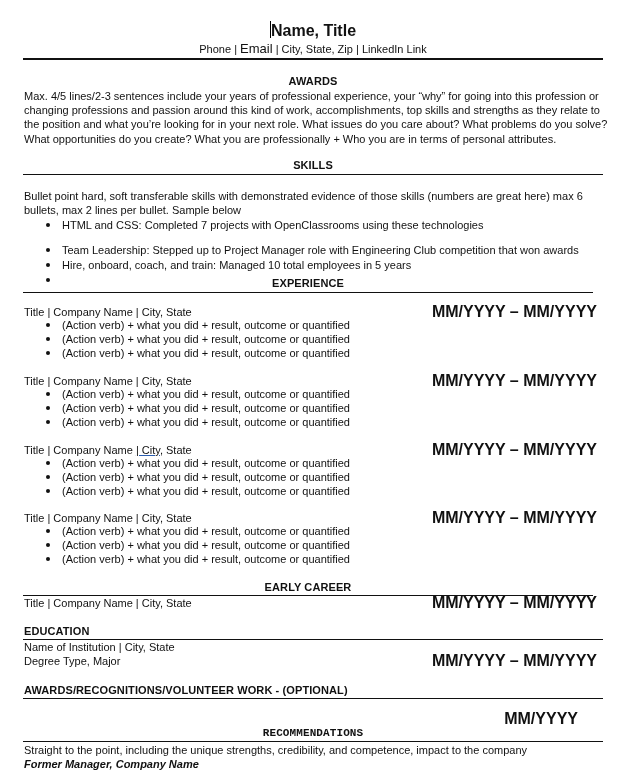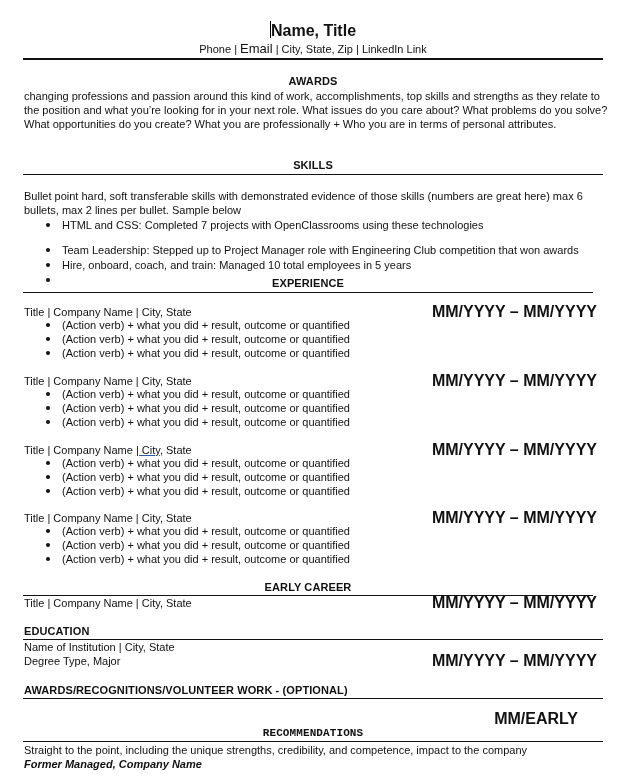--- a/index.html
+++ b/index.html
@@ -75,20 +75,21 @@
 <div class="abs center name" style="left:0; width:626px; top:21px;">
   <span class="cursor"></span><span>Name, Title</span>
 </div>
 <div class="abs center contact" style="left:0; width:626px; top:42px;">
   <span>Phone</span><span> | </span><span class="email">Email</span><span> | </span><span>City, State, Zip</span><span> | </span><span>LinkedIn Link</span>
 </div>
 <div class="line thick" style="left:23px; width:580px; top:58px;"></div>
 
 <div class="abs center h-section" style="left:0; width:626px; top:75px;">AWARDS</div>
 <div class="abs" style="left:24px; top:89px;">
+  <div class="para">Max. 4/5 lines/2-3 sentences include your years of professional experience, your “why” for going into this profession or</div>
   <div class="para">changing professions and passion around this kind of work, accomplishments, top skills and strengths as they relate to</div>
   <div class="para">the position and what you’re looking for in your next role. What issues do you care about? What problems do you solve?</div>
   <div class="para">What opportunities do you create? What you are professionally + Who you are in terms of personal attributes.</div>
 </div>
 
 <div class="abs center h-section" style="left:0; width:626px; top:159px;">SKILLS</div>
 <div class="line" style="left:23px; width:580px; top:174px;"></div>
 <div class="abs" style="left:24px; top:189px;">
   <div class="para">Bullet point hard, soft transferable skills with demonstrated evidence of those skills (numbers are great here) max 6</div>
   <div class="para">bullets, max 2 lines per bullet. Sample below</div>
@@ -143,18 +144,18 @@
 <div class="abs date" style="right:29px; top:596px; line-height:14px;">MM/YYYY – MM/YYYY</div>
 
 <div class="abs txt h-section" style="left:24px; top:624px;">EDUCATION</div>
 <div class="line" style="left:23px; width:580px; top:639px;"></div>
 <div class="abs txt bold" style="left:24px; top:640px;">Name of Institution | City, State</div>
 <div class="abs txt" style="left:24px; top:654px;">Degree Type, Major</div>
 <div class="abs date" style="right:29px; top:654px; line-height:14px;">MM/YYYY – MM/YYYY</div>
 
 <div class="abs txt h-section" style="left:24px; top:683px;">AWARDS/RECOGNITIONS/VOLUNTEER WORK - (OPTIONAL)</div>
 <div class="line" style="left:23px; width:580px; top:698px;"></div>
-<div class="abs date" style="right:48px; top:712px; line-height:14px;">MM/EARLY</div>
+<div class="abs date" style="right:48px; top:712px; line-height:14px;">MM/YYYY</div>
 
 <div class="abs center h-section" style="left:0; width:626px; top:727px;font-family:Liberation Mono, monospace;">RECOMMENDATIONS</div>
 <div class="line" style="left:23px; width:580px; top:741px;"></div>
 <div class="abs txt" style="left:24px; top:743px;"> Straight to the point, including the unique strengths, credibility, and competence, impact to the company</div>
-<div class="abs txt italic-bold" style="left:24px; top:757px;">Former Managed, Company Name</div>
+<div class="abs txt italic-bold" style="left:24px; top:757px;">Former Manager, Company Name</div>
 
 </body></html>

